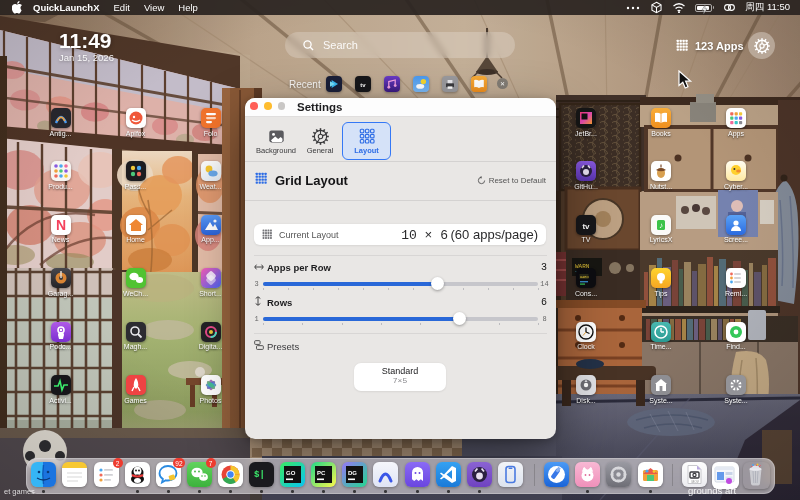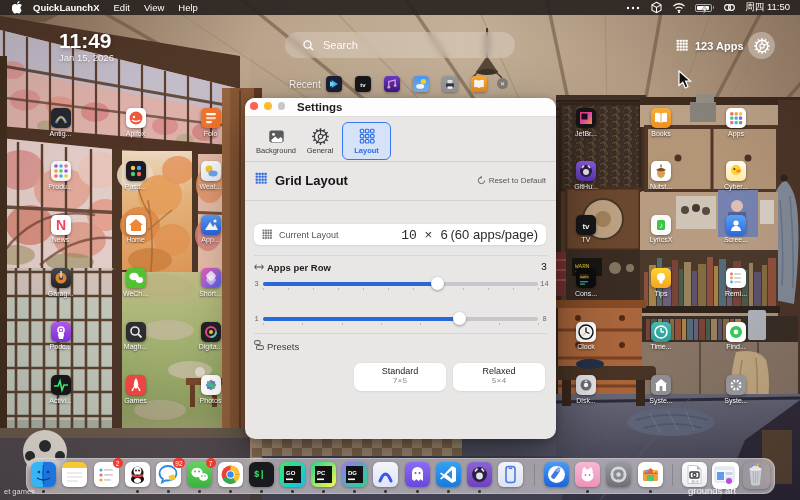--- a/index.html
+++ b/index.html
@@ -885,20 +885,27 @@
               <span class="tk" style="left:72.73%"></span>
               <span class="tk" style="left:81.82%"></span>
               <span class="tk" style="left:90.91%"></span>
               <span class="tk" style="left:100.00%"></span>
             </div>
         <div class="thumb" style="left:calc(63.6% - 6.5px)"></div>
           </div>
       <span class="slmax">14</span>
     </div>
       </div>
+  <div class="ctlrow" style="top:197px">
+    <span class="cico"><svg width="8" height="10" viewBox="0 0 8 12">
+            <path d="M1.2,3 L4,0.8 L6.8,3 M1.2,9 L4,11.2 L6.8,9 M4,1.2 V10.8" fill="none" stroke="#333" stroke-width="1.1"></path>
+          </svg></span>
+        <span class="cname">Rows</span>
+        <span class="cval">6</span>
+  </div>
   <div class="slwrap" style="top:214px">
         <div class="slrow">
       <span class="slmin">1</span>
       <div class="sltrack">
             <div class="slfill" style="width:71.4%"></div>
         <div class="ticks">
               <span class="tk" style="left:0.00%"></span>
               <span class="tk" style="left:14.29%"></span>
               <span class="tk" style="left:28.57%"></span>
               <span class="tk" style="left:42.86%"></span>
@@ -917,24 +924,20 @@
     <span class="cico"><svg width="10" height="10" viewBox="0 0 12 12">
             <rect x="0.8" y="0.8" width="6.5" height="4.5" rx="1" fill="none" stroke="#444" stroke-width="1.1"></rect>
             <rect x="3" y="6.8" width="8.2" height="4.5" rx="1" fill="none" stroke="#444" stroke-width="1.1"></rect>
           </svg></span>
         <span class="cname" style="font-weight:400;color:#3a3a3c">Presets</span>
   </div>
   <div class="preset" style="left:109px">
         <div class="pn">Standard</div>
         <div class="pv">7×5</div>
       </div>
-  <div class="preset" style="left:208px">
-        <div class="pn">Relaxed</div>
-        <div class="pv">5×4</div>
-      </div>
 </div>
 <div id="dock"></div><div class="dk" style="left:30.5px;width:25px;height:25px;background:linear-gradient(90deg,#35b5f5 50%,#1b74e0 50%)">
       <svg width="25" height="25" viewBox="0 0 25 25">
         <path d="M12.5,3 q-1.5,9 0,19" stroke="#0d5ab8" stroke-width="1.4" fill="none"></path>
         <circle cx="8" cy="10" r="1.3" fill="#0a3a78"></circle>
         <circle cx="17" cy="10" r="1.3" fill="#0a3a78"></circle>
         <path d="M6,16 q6.5,4 13,0" stroke="#0a3a78" stroke-width="1.4" fill="none"></path>
       </svg>
     </div><span class="ddot" style="left:42px"></span><div class="dk" style="left:61.5px;width:25px;height:25px;background:linear-gradient(180deg,#f7c832 26%,#fff 26%)">
       <svg width="25" height="25" viewBox="0 0 25 25">

